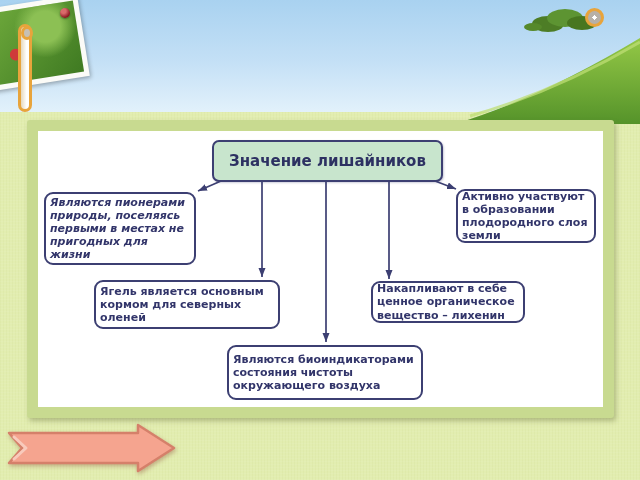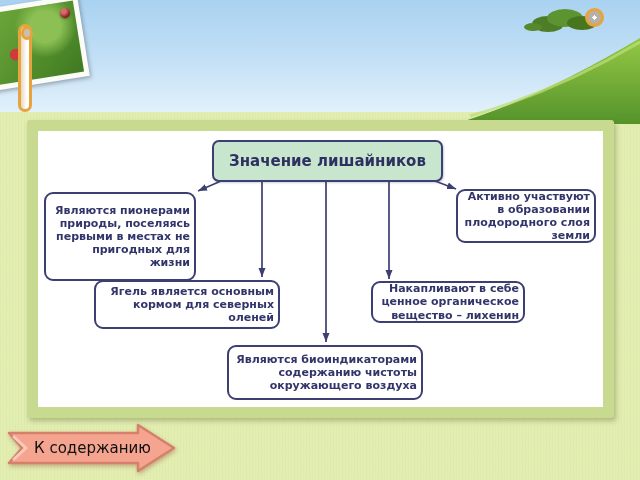--- a/index.html
+++ b/index.html
@@ -63,21 +63,21 @@
   .panel{
     position:absolute;left:27px;top:120px;width:587px;height:298px;box-sizing:border-box;
     background:#fff;border:11px solid #c8da90;border-radius:3px;
     box-shadow:2px 3px 5px rgba(115,125,70,.45);z-index:1;
   }
   .connectors{position:absolute;left:0;top:0;z-index:2;pointer-events:none;}
   
   .dbox{
     position:absolute;box-sizing:border-box;z-index:3;
     background:#fff;border:2px solid #3c3f72;border-radius:9px;
-    color:#32356a;font-weight:bold;font-size:11px;line-height:1.2;text-align:right;
+    color:#32356a;font-weight:bold;font-size:11px;line-height:1.2;text-align:left;
     display:flex;align-items:center;justify-content:center;padding:0 4px;
   }
   .hbox{
     background:#c8e5cd;border-radius:7px;font-size:15px;color:#2d3162;
     box-shadow:1px 1px 2px rgba(60,63,114,.25);
   }
   
   .nav-btn{position:absolute;left:6px;top:421px;width:172px;height:54px;z-index:6;cursor:pointer;}
   .nav-btn svg{position:absolute;left:0;top:0;filter:drop-shadow(1px 2px 2px rgba(150,90,70,.45));}
   .nav-btn-label{
@@ -129,31 +129,30 @@
       <path d="M 221 181 L 198 191" marker-end="url(#ah)"></path>
       <path d="M 262 181 L 262 277" marker-end="url(#ah)"></path>
       <path d="M 326 181 L 326 342" marker-end="url(#ah)"></path>
       <path d="M 389 181 L 389 279" marker-end="url(#ah)"></path>
       <path d="M 435 181 L 456 189" marker-end="url(#ah)"></path>
     </g>
   </svg>
 
   <div class="dbox hbox" style="left:212px;top:140px;width:231px;height:42px;">Значение лишайников</div>
 
-  <div class="dbox" style="left:44px;top:192px;width:152px;height:89px;">Являются пионерами природы, поселяясь первыми в местах не пригодных для жизни</div>
+  <div class="dbox" style="left:44px;top:192px;width:152px;height:73px;font-style:italic;">Являются пионерами природы, поселяясь первыми в местах не пригодных для жизни</div>
 
   <div class="dbox" style="left:456px;top:189px;width:140px;height:54px;">Активно участвуют в образовании плодородного слоя земли</div>
 
   <div class="dbox" style="left:94px;top:280px;width:186px;height:49px;">Ягель является основным кормом для северных оленей</div>
 
   <div class="dbox" style="left:371px;top:281px;width:154px;height:42px;">Накапливают в себе ценное органическое вещество – лихенин</div>
 
-  <div class="dbox" style="left:227px;top:345px;width:196px;height:55px;">Являются биоиндикаторами содержанию чистоты окружающего воздуха</div>
+  <div class="dbox" style="left:227px;top:345px;width:196px;height:55px;">Являются биоиндикаторами состояния чистоты окружающего воздуха</div>
 
   <div class="nav-btn">
     <svg width="172" height="54" viewBox="0 0 172 54">
       <path d="M 3 12 L 132 12 L 132 4 L 168 27 L 132 50 L 132 42 L 3 42 L 16 27 Z" fill="#f5a48f" stroke="#d5806a" stroke-width="2.5" stroke-linejoin="round"></path>
       <path d="M 8 16 L 20 27 L 8 38" fill="none" stroke="#f8cabc" stroke-width="3" stroke-linecap="round" stroke-linejoin="round"></path>
     </svg>
-    <span class="nav-btn-label">К содержанию</span>
   </div>
 
 </div>
 
 </body></html>

